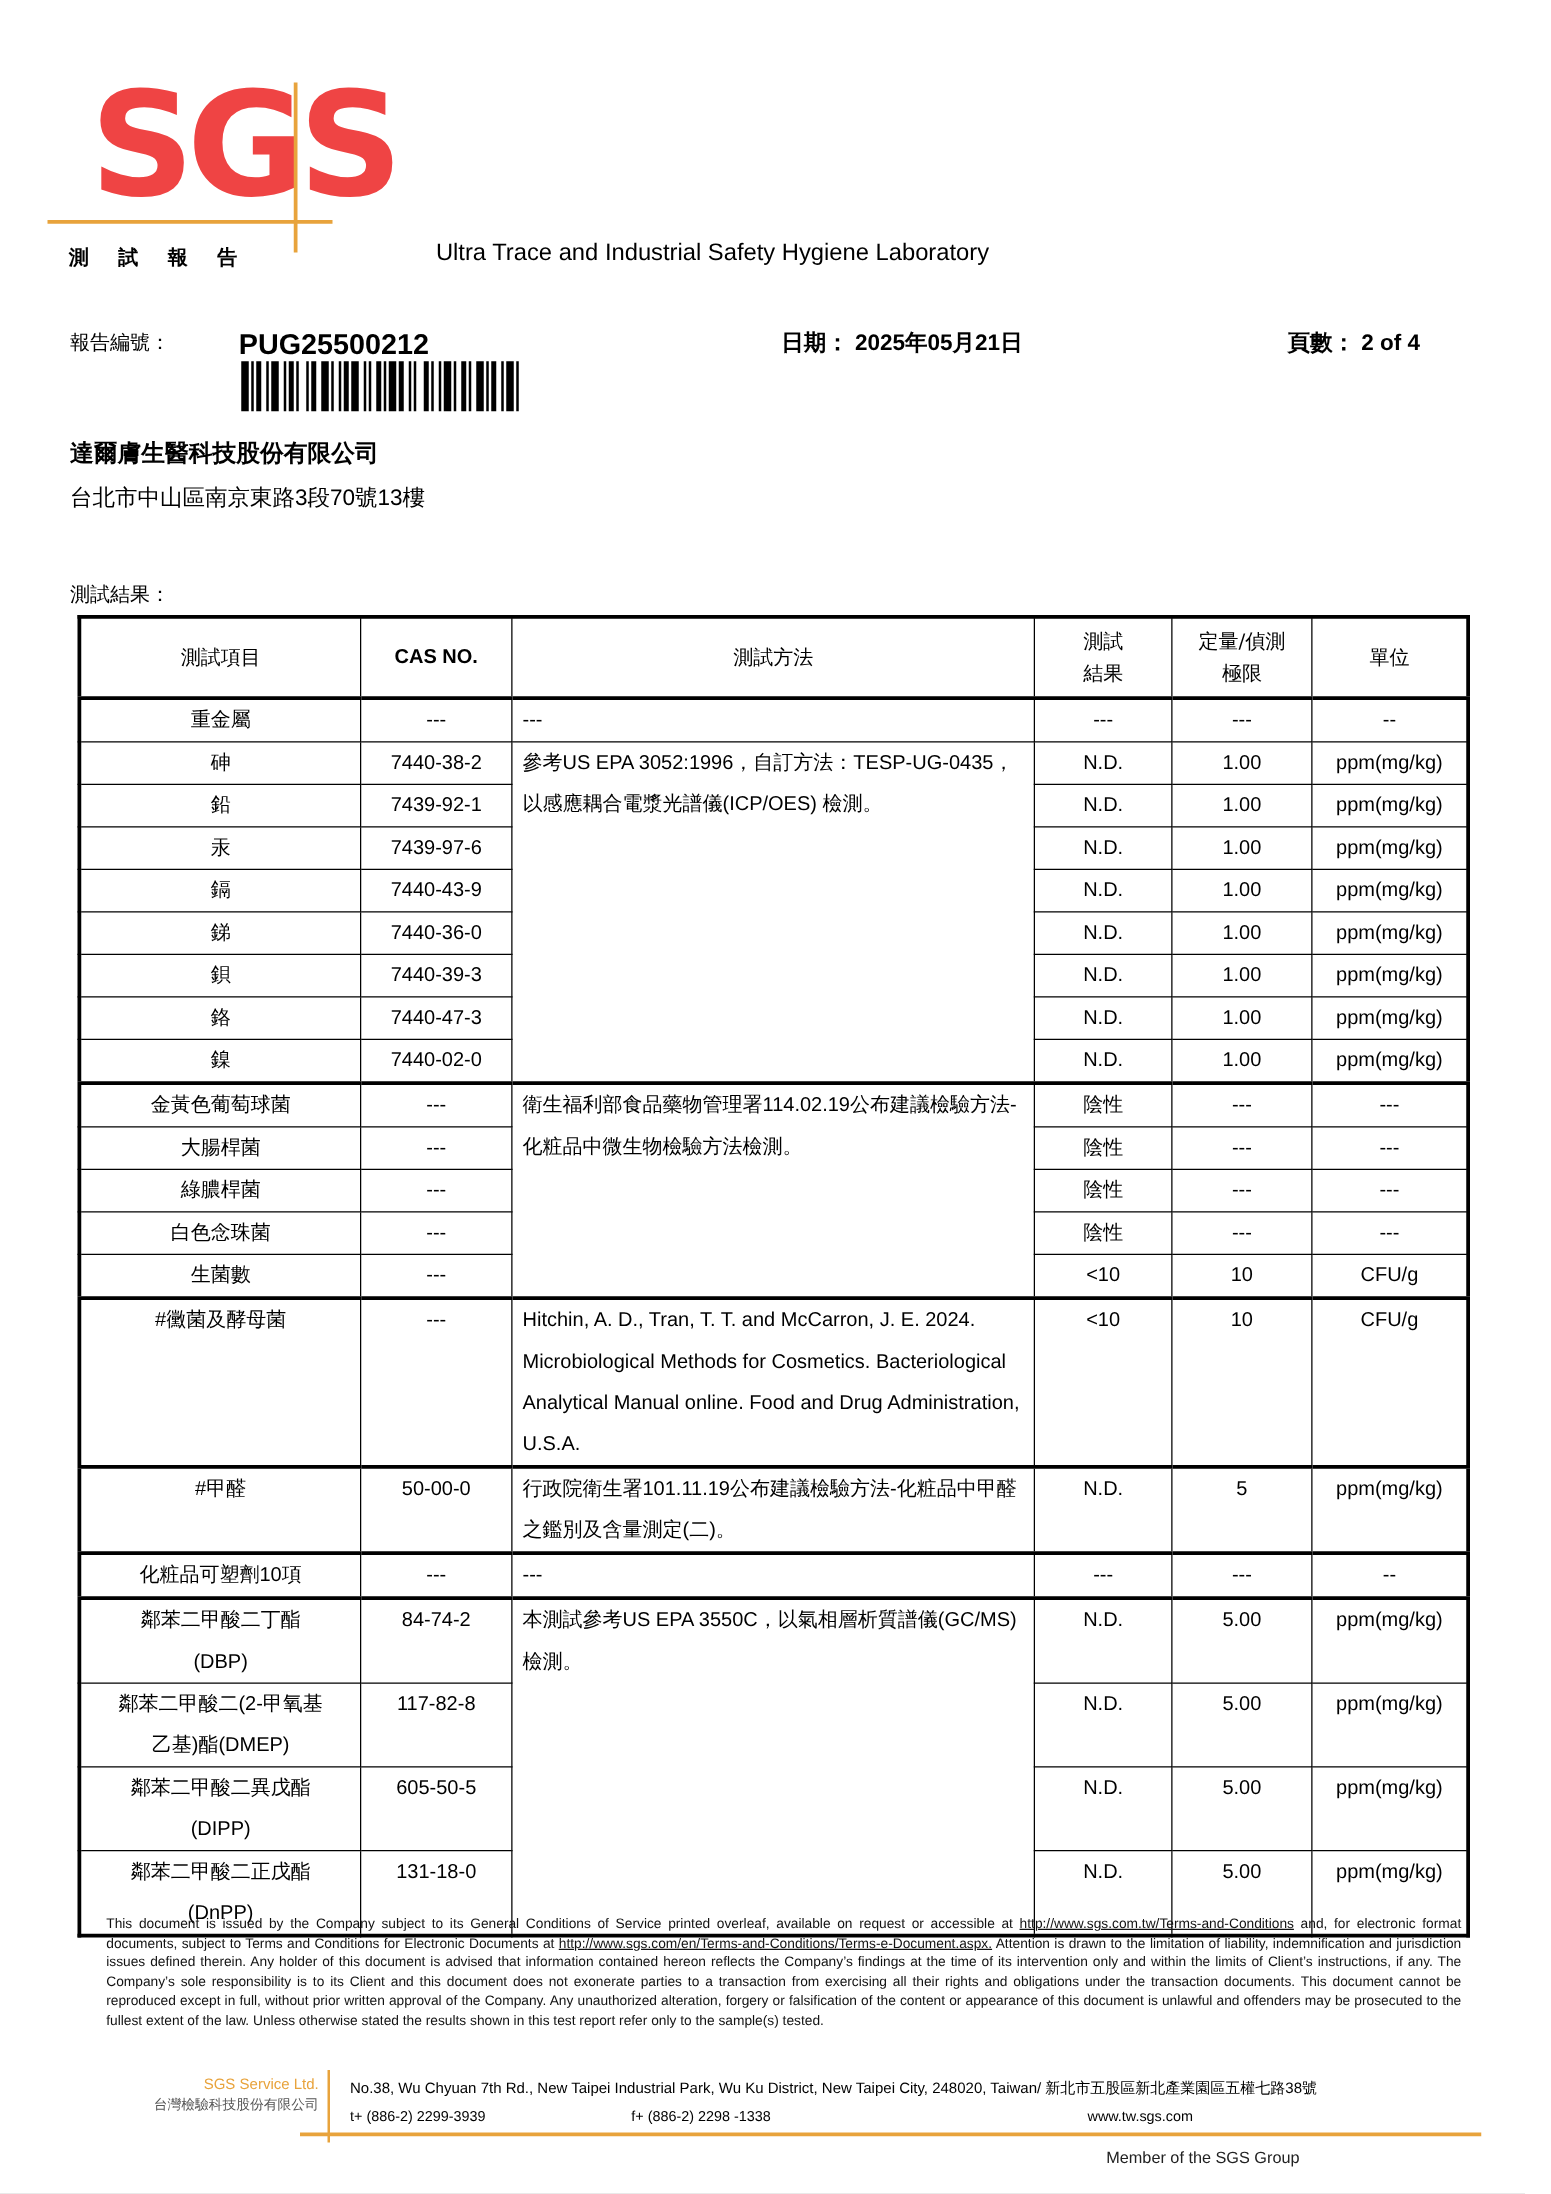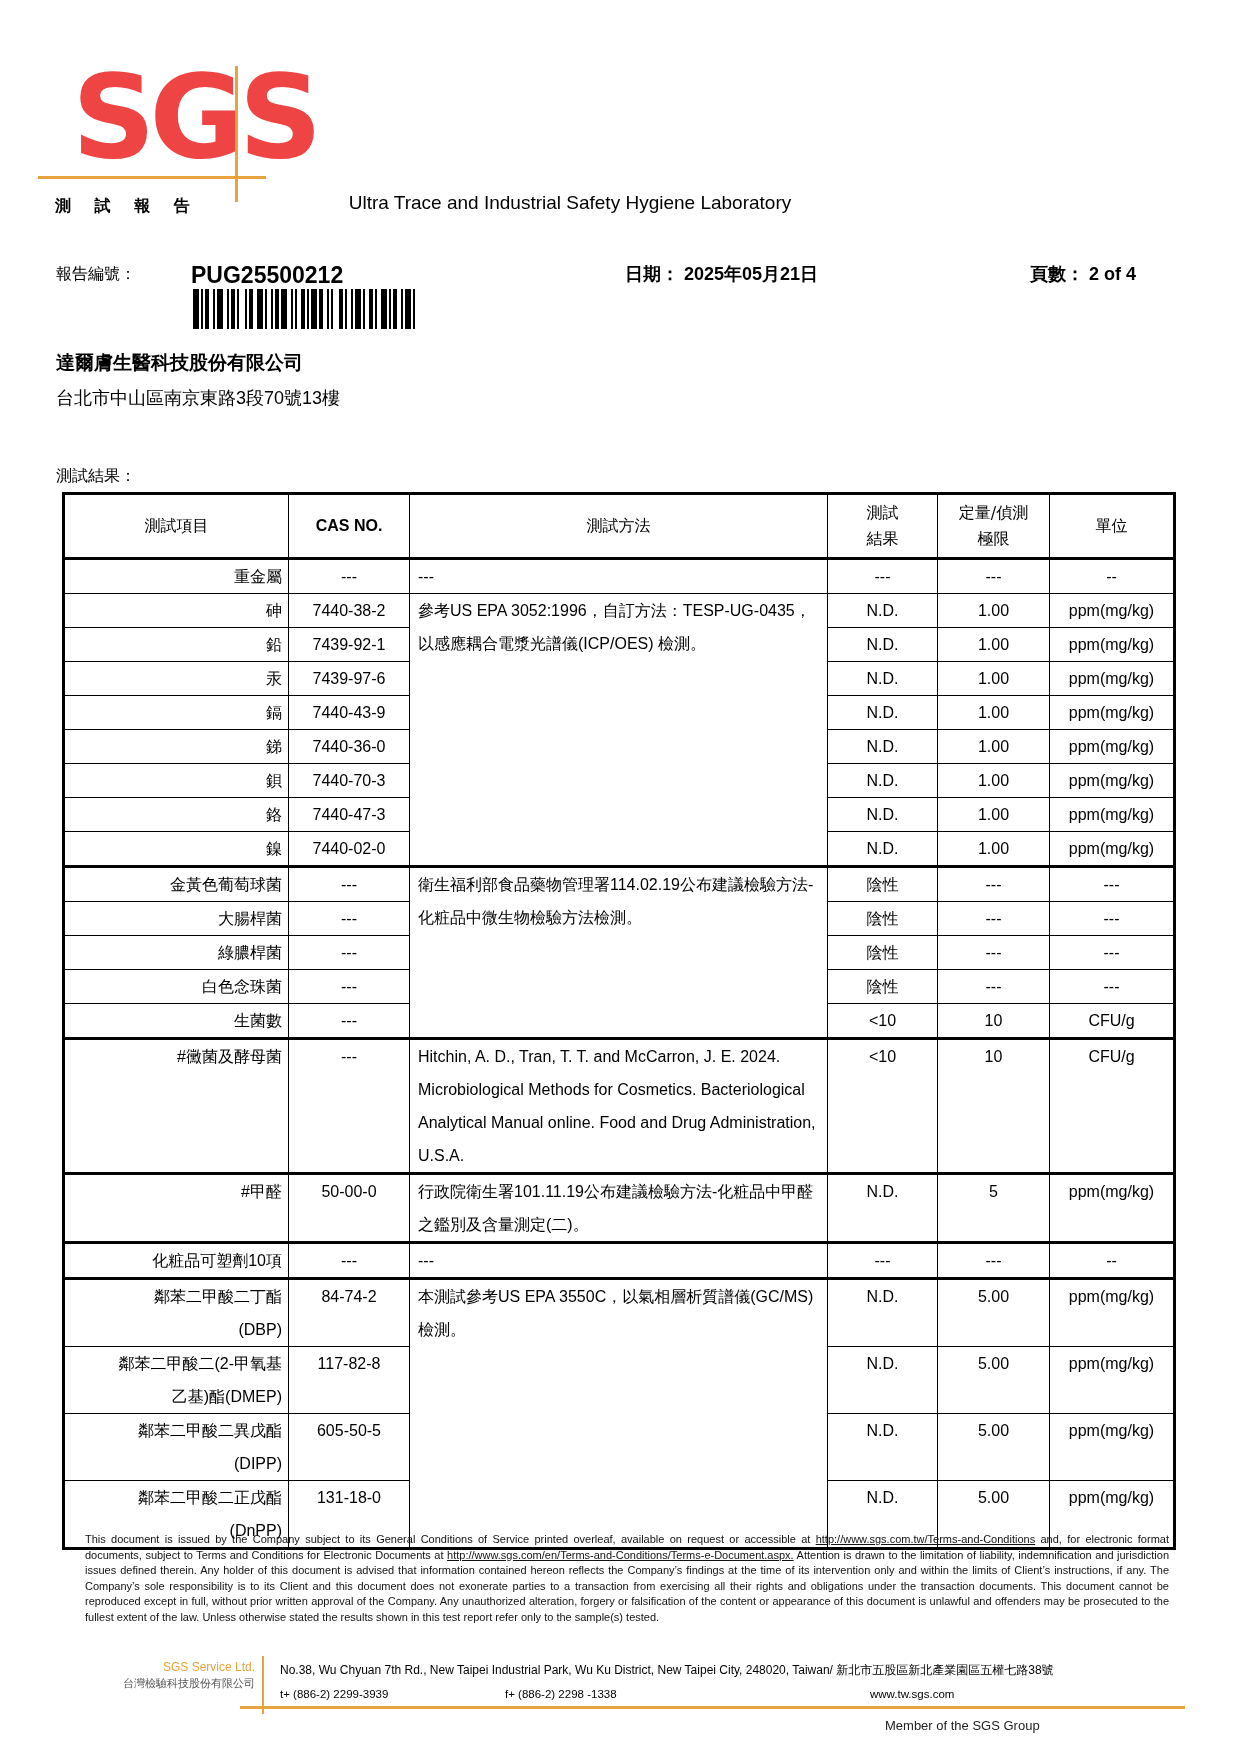--- a/index.html
+++ b/index.html
@@ -31,21 +31,21 @@
 
   .results-label { position:absolute; left:56px; top:466px; font-size:16px; font-family:"DejaVu Serif", serif; }
 
   
   .tbl-wrap { position:absolute; left:62px; top:492px; width:1111px; }
   table { border-collapse:collapse; width:1111px; border:3px solid #000; table-layout:fixed; }
   th, td { border:1.5px solid #000; vertical-align:top; font-size:16px; line-height:33px; overflow:hidden; }
   thead th { border-bottom:3px solid #000; font-weight:normal; font-family:"DejaVu Serif", serif;
              font-size:16px; line-height:26px; padding:5px 2px; white-space:pre-line; text-align:center; vertical-align:middle; }
   thead th.cas-h { font-family:"Liberation Sans", sans-serif; font-weight:bold; }
-  td.c-item   { text-align:right;  padding:0 6px; white-space:pre-line; }
+  td.c-item   { text-align:center;  padding:0 6px; white-space:pre-line; }
   td.c-cas    { text-align:center; }
   td.c-method { text-align:left; padding:0 8px; }
   td.c-result, td.c-limit, td.c-unit { text-align:center; }
   tr.thick td { border-top:3px solid #000; }
 
   
   .disclaimer { position:absolute; left:85px; top:1532px; width:1084px; font-size:11px;
                 line-height:15.6px; text-align:justify; color:#111; }
   .disclaimer .lnk { text-decoration:underline; }
 
@@ -221,21 +221,21 @@
           </tr>
           <tr>
             <td class="c-item">銻</td>
             <td class="c-cas">7440-36-0</td>
             <td class="c-result">N.D.</td>
             <td class="c-limit">1.00</td>
             <td class="c-unit">ppm(mg/kg)</td>
           </tr>
           <tr>
             <td class="c-item">鋇</td>
-            <td class="c-cas">7440-70-3</td>
+            <td class="c-cas">7440-39-3</td>
             <td class="c-result">N.D.</td>
             <td class="c-limit">1.00</td>
             <td class="c-unit">ppm(mg/kg)</td>
           </tr>
           <tr>
             <td class="c-item">鉻</td>
             <td class="c-cas">7440-47-3</td>
             <td class="c-result">N.D.</td>
             <td class="c-limit">1.00</td>
             <td class="c-unit">ppm(mg/kg)</td>

